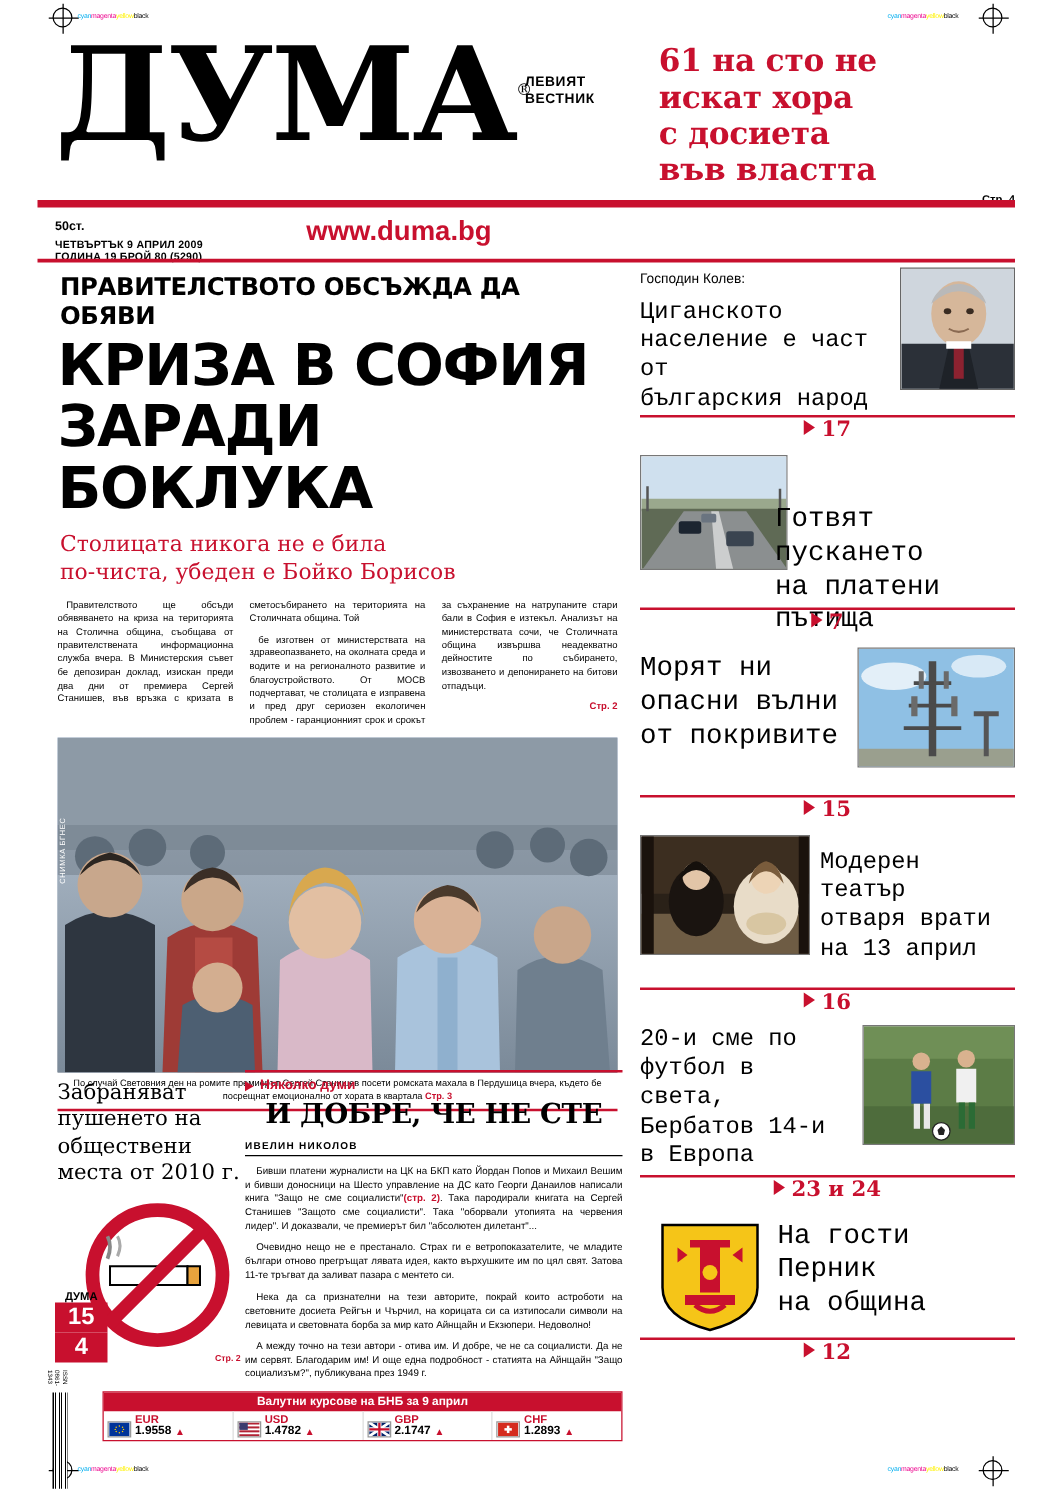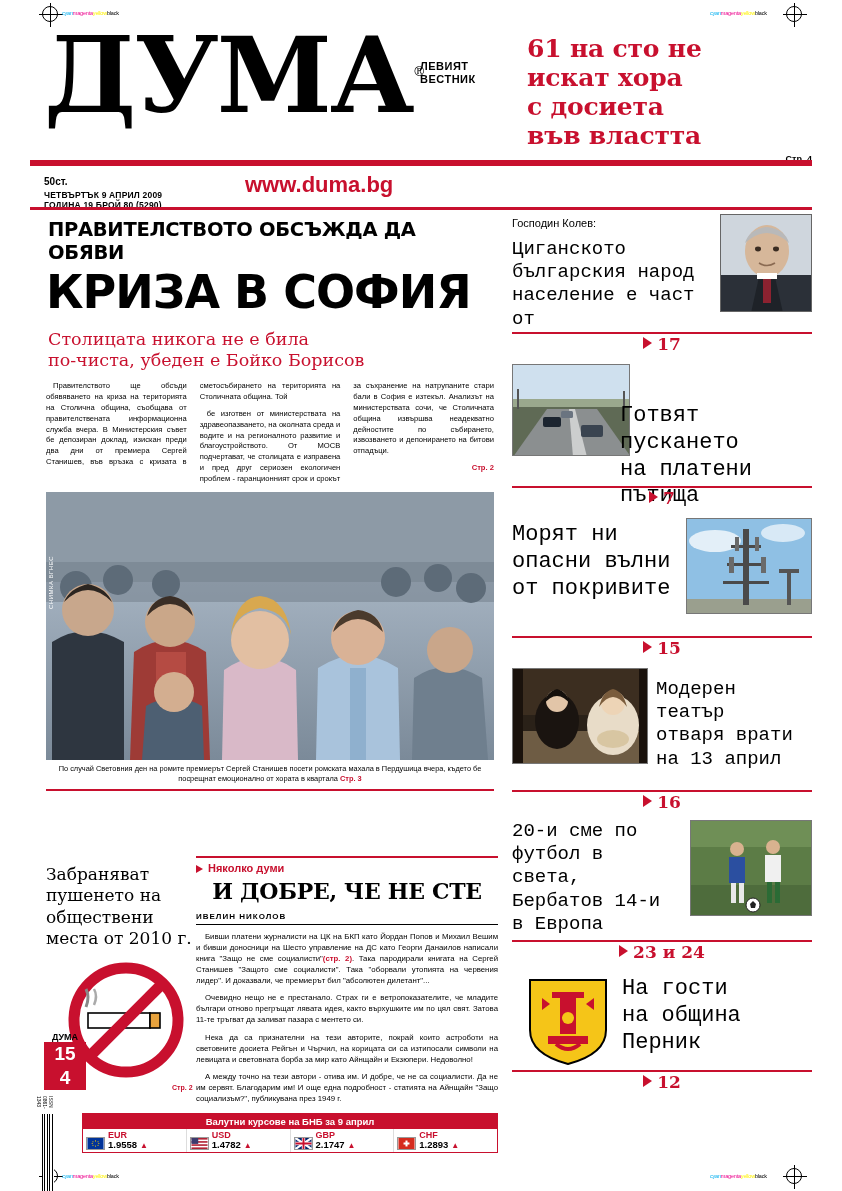--- a/index.html
+++ b/index.html
@@ -240,20 +240,21 @@
     <div class="price-line">ЧЕТВЪРТЪК  9 АПРИЛ 2009</div>
     <div class="price-line">ГОДИНА  19  БРОЙ 80 (5290)</div>
   </div>
   <div class="web">www.duma.bg</div>
   <div class="redbar2"></div>
 
   <div class="left-col">
     <div class="kicker">ПРАВИТЕЛСТВОТО ОБСЪЖДА ДА ОБЯВИ</div>
     <div class="headline">
       <div>КРИЗА В СОФИЯ</div>
+      <div>ЗАРАДИ БОКЛУКА</div>
     </div>
     <div class="subhead">
       <div>Столицата никога не е била</div>
       <div>по-чиста, убеден е Бойко Борисов</div>
     </div>
 
     <div class="body3">
       <p>Правителството ще обсъди обявяването на криза на територията на Столична община, съобщава от правителствената информационна служба вчера. В Министерския съвет бе депозиран доклад, изискан преди два дни от премиера Сергей Станишев, във връзка с кризата в сметосъбирането на територията на Столичната община. Той</p>
       <p>бе изготвен от министерствата на здравеопазването, на околната среда и водите и на регионалното развитие и благоустройството. От МОСВ подчертават, че столицата е изправена и пред друг сериозен екологичен проблем - гаранционният срок и срокът за съхранение на натрупаните стари бали в София е изтекъл. Анализът на министерствата сочи, че Столичната община извършва неадекватно дейностите по събирането, извозването и депонирането на битови отпадъци.</p>
       <span class="ref">Стр. 2</span>
@@ -437,22 +438,22 @@
           <ellipse cx="46" cy="36" rx="22" ry="26" fill="#d6b79a"></ellipse>
           <path d="M24 28 Q46 8 68 28 Q64 14 46 12 Q28 14 24 28 Z" fill="#b9b9b9"></path>
           <ellipse cx="37" cy="34" rx="3" ry="2.4" fill="#3a2c22"></ellipse>
           <ellipse cx="55" cy="34" rx="3" ry="2.4" fill="#3a2c22"></ellipse>
           <path d="M38 48 Q46 53 54 48" stroke="#8a6a52" stroke-width="1.6" fill="none"></path>
           <rect x="36" y="58" width="20" height="6" fill="#fff"></rect>
         </svg>
       </div>
       <div class="r-head" style="width:196px;margin-top:6px;">
         <div>Циганското</div>
+        <div>население е част от</div>
         <div>българския народ</div>
-        <div>население е част от</div>
       </div>
       <div class="r-rule" style="position:absolute;bottom:24px;left:0;right:0;"></div>
       <div class="pagenum" style="position:absolute;bottom:0;left:0;right:0;">
         <span class="tri"></span><span>17</span>
       </div>
     </div>
 
     <div class="r-item" style="height:154px;">
       <div style="position:absolute;left:0;top:6px;width:118px;height:92px;border:1px solid #777;overflow:hidden;">
         <svg width="118" height="92" viewBox="0 0 118 92">
@@ -578,22 +579,22 @@
           <rect x="38" y="30" width="16" height="30" fill="#C8102E"></rect>
           <circle cx="46" cy="44" r="6" fill="#F5C518"></circle>
           <path d="M26 62 h40 v8 h-40 z" fill="#C8102E"></path>
           <path d="M34 70 q12 10 24 0" stroke="#C8102E" stroke-width="4" fill="none"></path>
           <path d="M20 24 l8 6 -8 6 z" fill="#C8102E"></path>
           <path d="M72 24 l-8 6 8 6 z" fill="#C8102E"></path>
         </svg>
       </div>
       <div class="r-head big" style="position:absolute;left:110px;top:10px;width:190px;">
         <div>На гости</div>
+        <div>Перник</div>
         <div>на община</div>
-        <div>Перник</div>
       </div>
       <div class="r-rule" style="position:absolute;bottom:24px;left:0;right:0;"></div>
       <div class="pagenum" style="position:absolute;bottom:0;left:0;right:0;">
         <span class="tri"></span><span>12</span>
       </div>
     </div>
 
   </div>
 </div>
 

